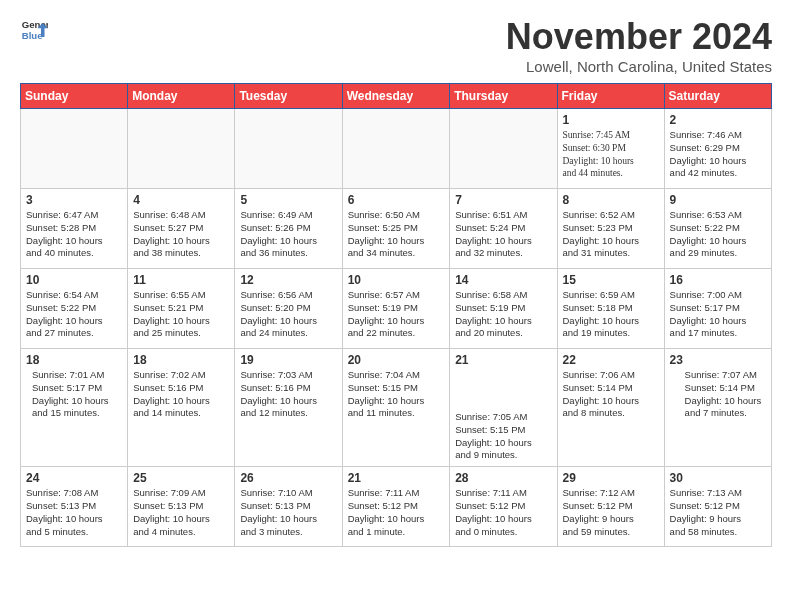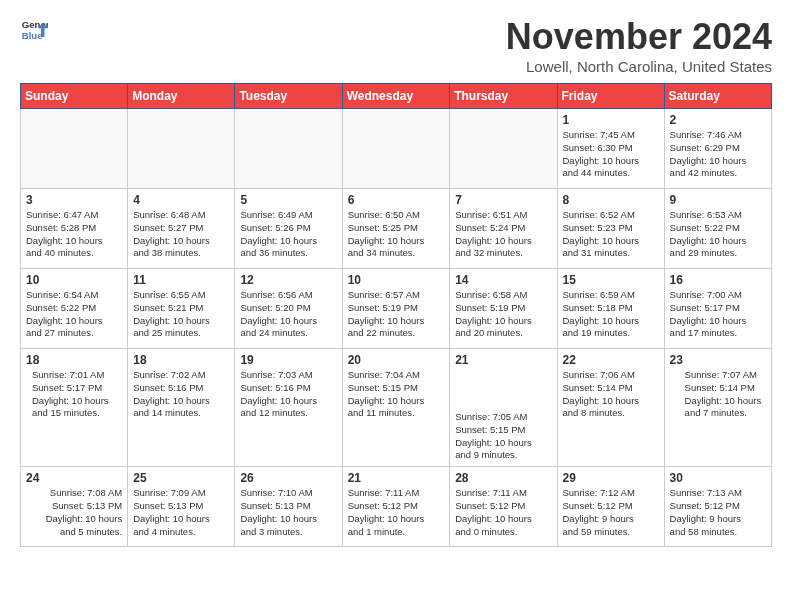--- a/index.html
+++ b/index.html
@@ -107,21 +107,21 @@
   </thead>
   <tbody id="calendar-body">
   <tr>
         <td class="empty"></td>
         <td class="empty"></td>
         <td class="empty"></td>
         <td class="empty"></td>
         <td class="empty"></td>
         <td>
           <span class="day-num">1</span>
-          <div class="day-info" style="white-space: pre-line;">Sunrise: 7:45 AM
+          <div class="day-info" style="white-space: pre-line; font-family: Liberation Serif, serif;">Sunrise: 7:45 AM
 Sunset: 6:30 PM
 Daylight: 10 hours
 and 44 minutes.</div>
         </td>
         <td>
           <span class="day-num">2</span>
           <div class="day-info" style="white-space: pre-line;">Sunrise: 7:46 AM
 Sunset: 6:29 PM
 Daylight: 10 hours
 and 42 minutes.</div>
@@ -276,21 +276,21 @@
           <span class="day-num">23</span>
           <div class="day-info" style="white-space: pre-line; margin-left: 15px;">Sunrise: 7:07 AM
 Sunset: 5:14 PM
 Daylight: 10 hours
 and 7 minutes.</div>
         </td>
       </tr>
       <tr>
         <td>
           <span class="day-num">24</span>
-          <div class="day-info" style="white-space: pre-line; text-align: right;">Sunrise: 7:08 AM
+          <div class="day-info" style="white-space: pre-line;">Sunrise: 7:08 AM
 Sunset: 5:13 PM
 Daylight: 10 hours
 and 5 minutes.</div>
         </td>
         <td>
           <span class="day-num">25</span>
           <div class="day-info" style="white-space: pre-line;">Sunrise: 7:09 AM
 Sunset: 5:13 PM
 Daylight: 10 hours
 and 4 minutes.</div>

